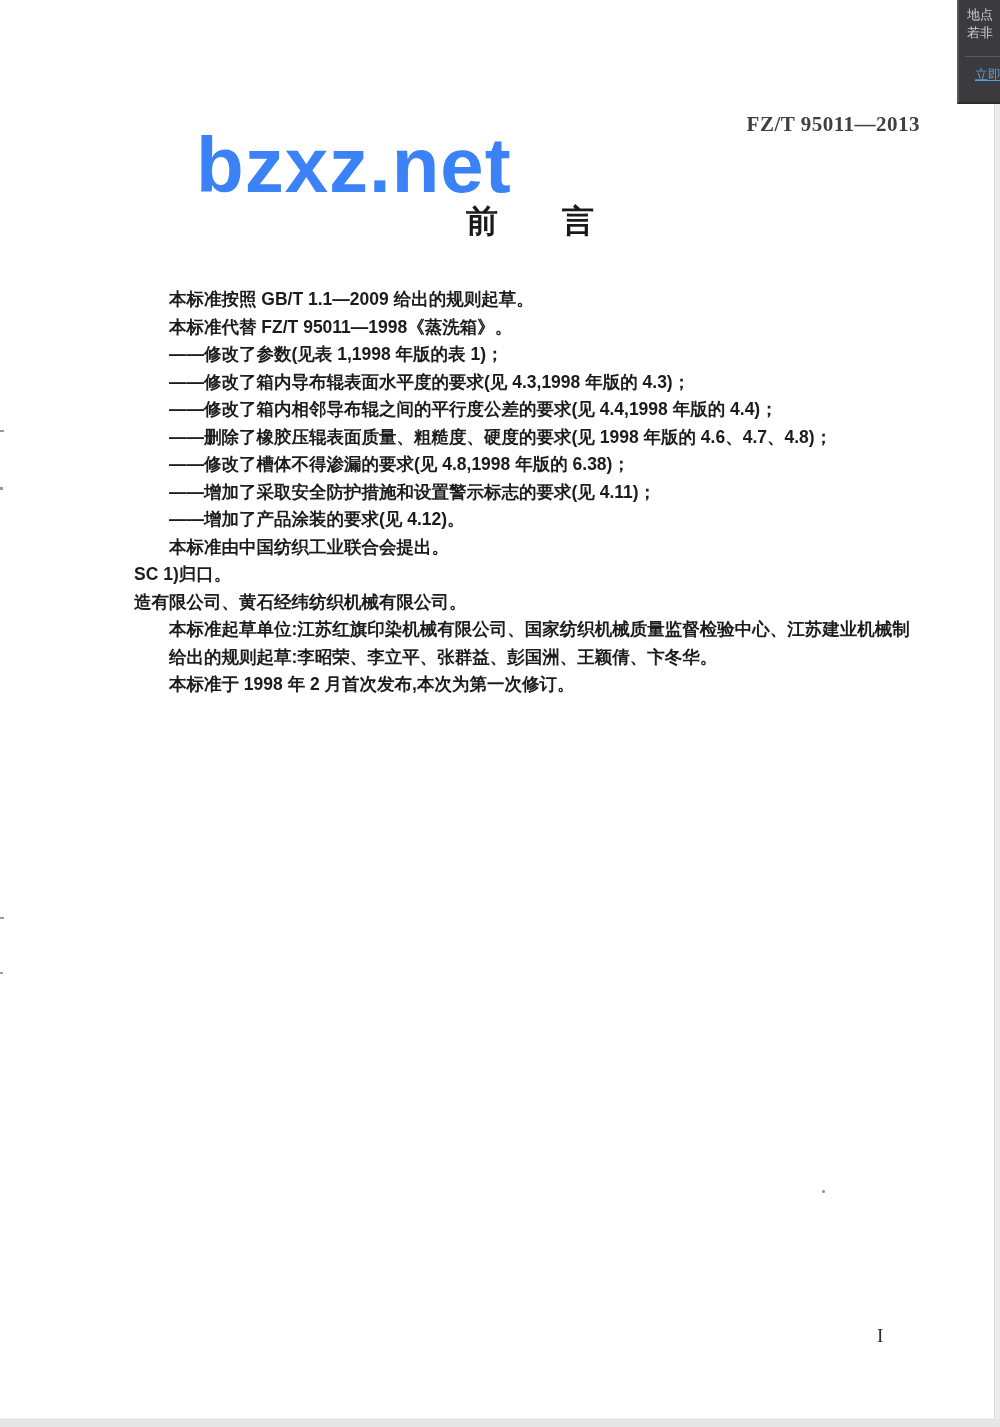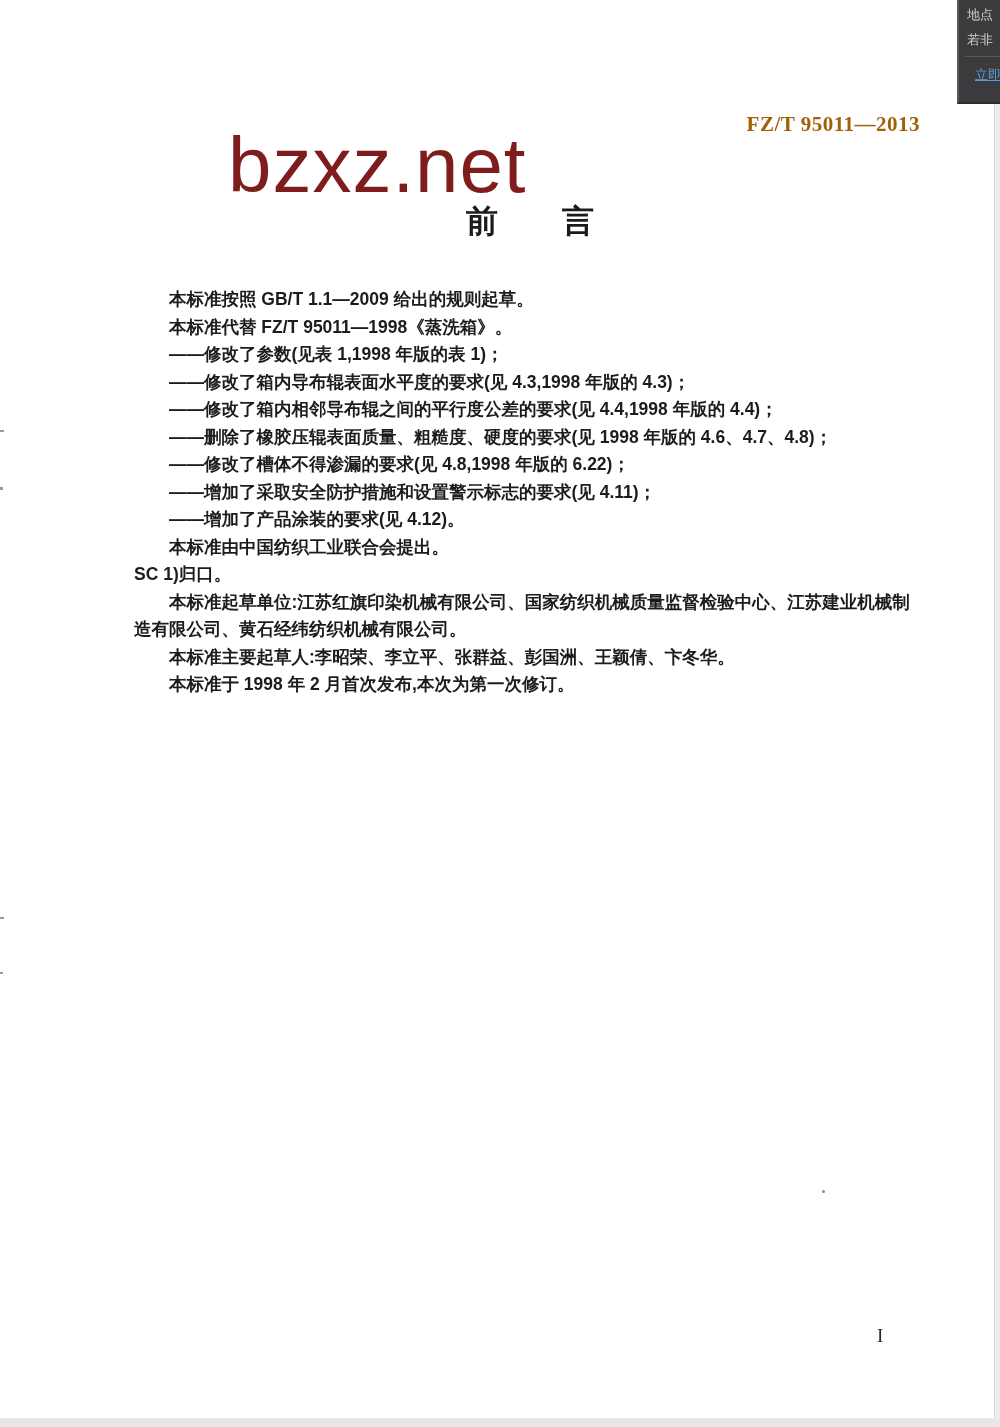--- a/index.html
+++ b/index.html
@@ -47,37 +47,36 @@
   .doc-number {
     position: absolute;
     top: 112px;
     left: 0;
     width: 920px;
     text-align: right;
     font-family: "Liberation Serif", serif;
     font-weight: 700;
     font-size: 21px;
     letter-spacing: 0.5px;
-    color: #a16207;
+    color: #404040;
     z-index: 3;
   }
 
   
   .watermark {
     position: absolute;
     top: 120px;
     left: 196px;
     font-family: "Liberation Sans", sans-serif;
-    font-weight: 400;
+    font-weight: 700;
     font-size: 78px;
     letter-spacing: 1px;
-    color: #7f1d1d;
+    color: #3b82f6;
     z-index: 2;
     user-select: none;
-    margin-left: 32px;
   }
 
   
   .page-title {
     position: absolute;
     top: 200px;
     left: 0;
     width: 1060px;
     text-align: center;
     font-size: 32px;
@@ -128,21 +127,21 @@
     overflow: hidden;
   }
   .overlay-panel .ov-line {
     position: absolute;
     left: 8px;
     font-size: 13px;
     color: #cfcfcf;
     white-space: nowrap;
   }
   .overlay-panel .ov1 { top: 6px; }
-  .overlay-panel .ov2 { top: 31px; }
+  .overlay-panel .ov2 { top: 24px; }
   .overlay-panel .ov-divider {
     position: absolute;
     left: 6px;
     top: 56px;
     width: 60px;
     height: 1px;
     background: #5a5a5c;
   }
   .overlay-panel .ov-link {
     position: absolute;
@@ -174,28 +173,28 @@
 
 <div class="page-title">前　　言</div>
 
 <div class="body-block">
   <div class="bodyline indent">本标准按照 GB/T 1.1—2009 给出的规则起草。</div>
   <div class="bodyline indent">本标准代替 FZ/T 95011—1998《蒸洗箱》。</div>
   <div class="bodyline indent">——修改了参数(见表 1,1998 年版的表 1)；</div>
   <div class="bodyline indent">——修改了箱内导布辊表面水平度的要求(见 4.3,1998 年版的 4.3)；</div>
   <div class="bodyline indent">——修改了箱内相邻导布辊之间的平行度公差的要求(见 4.4,1998 年版的 4.4)；</div>
   <div class="bodyline indent">——删除了橡胶压辊表面质量、粗糙度、硬度的要求(见 1998 年版的 4.6、4.7、4.8)；</div>
-  <div class="bodyline indent">——修改了槽体不得渗漏的要求(见 4.8,1998 年版的 6.22)；</div>
+  <div class="bodyline indent">——修改了槽体不得渗漏的要求(见 4.8,1998 年版的 6.38)；</div>
   <div class="bodyline indent">——增加了采取安全防护措施和设置警示标志的要求(见 4.11)；</div>
   <div class="bodyline indent">——增加了产品涂装的要求(见 4.12)。</div>
   <div class="bodyline indent">本标准由中国纺织工业联合会提出。</div>
   <div class="bodyline">SC 1)归口。</div>
+  <div class="bodyline">造有限公司、黄石经纬纺织机械有限公司。</div>
   <div class="bodyline indent">本标准起草单位:江苏红旗印染机械有限公司、国家纺织机械质量监督检验中心、江苏建业机械制</div>
-  <div class="bodyline">造有限公司、黄石经纬纺织机械有限公司。</div>
-  <div class="bodyline indent">本标准主要起草人:李昭荣、李立平、张群益、彭国洲、王颖倩、卞冬华。</div>
+  <div class="bodyline indent">给出的规则起草:李昭荣、李立平、张群益、彭国洲、王颖倩、卞冬华。</div>
   <div class="bodyline indent">本标准于 1998 年 2 月首次发布,本次为第一次修订。</div>
 </div>
 
 <div class="page-number">I</div>
 
 <div class="overlay-panel">
   <div class="ov-line ov1">地点</div>
   <div class="ov-line ov2">若非</div>
   <div class="ov-divider"></div>
   <a class="ov-link">立即</a>

